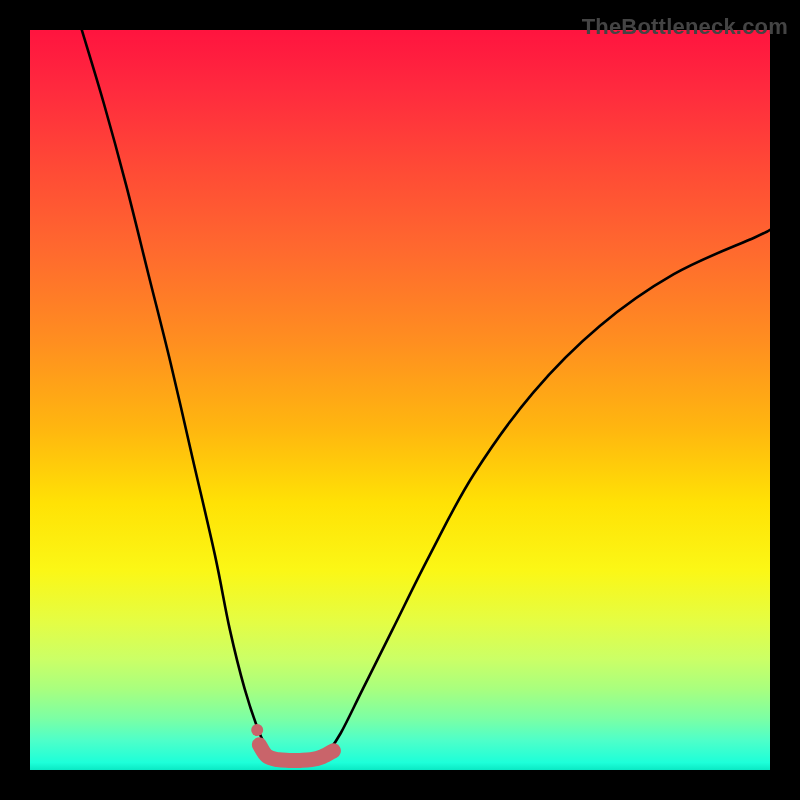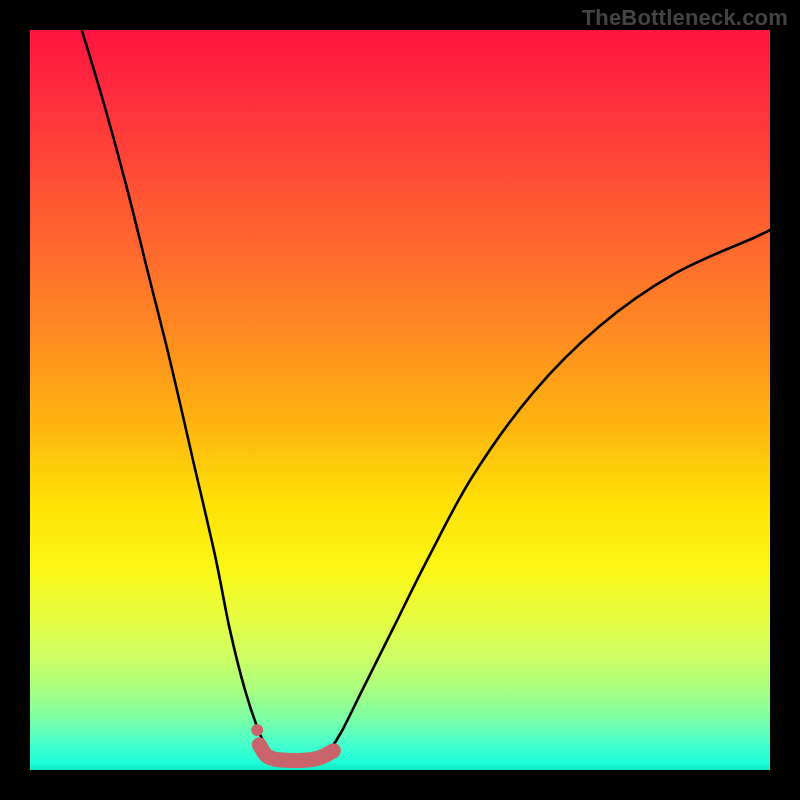--- a/index.html
+++ b/index.html
@@ -12,21 +12,21 @@
     font-family: Arial, Helvetica, sans-serif;
   }
   .frame {
     position: relative;
     width: 800px;
     height: 800px;
     background: #000;
   }
   .watermark {
     position: absolute;
-    top: 5px;
+    top: 14px;
     right: 12px;
     color: #444;
     font-size: 22px;
     font-weight: 600;
     letter-spacing: 0.2px;
     z-index: 5;
     user-select: none;
   }
   .plot-area {
     position: absolute;

